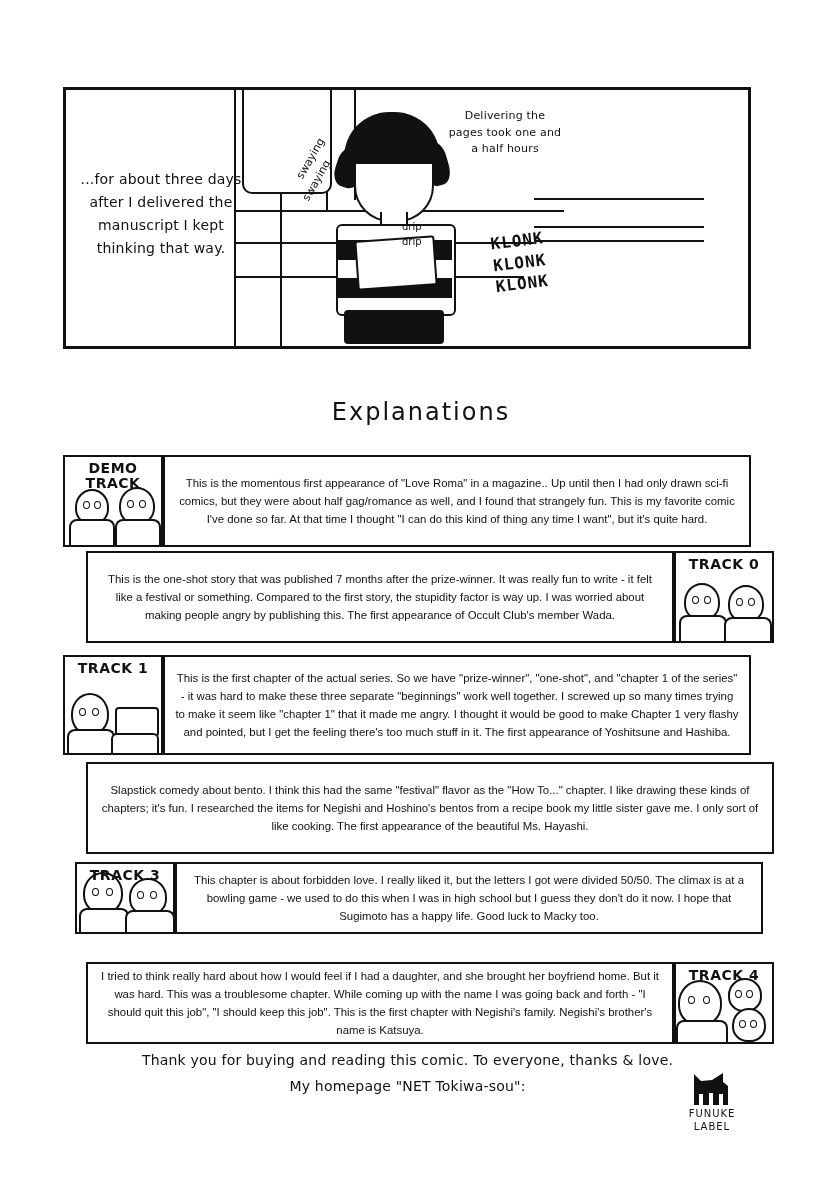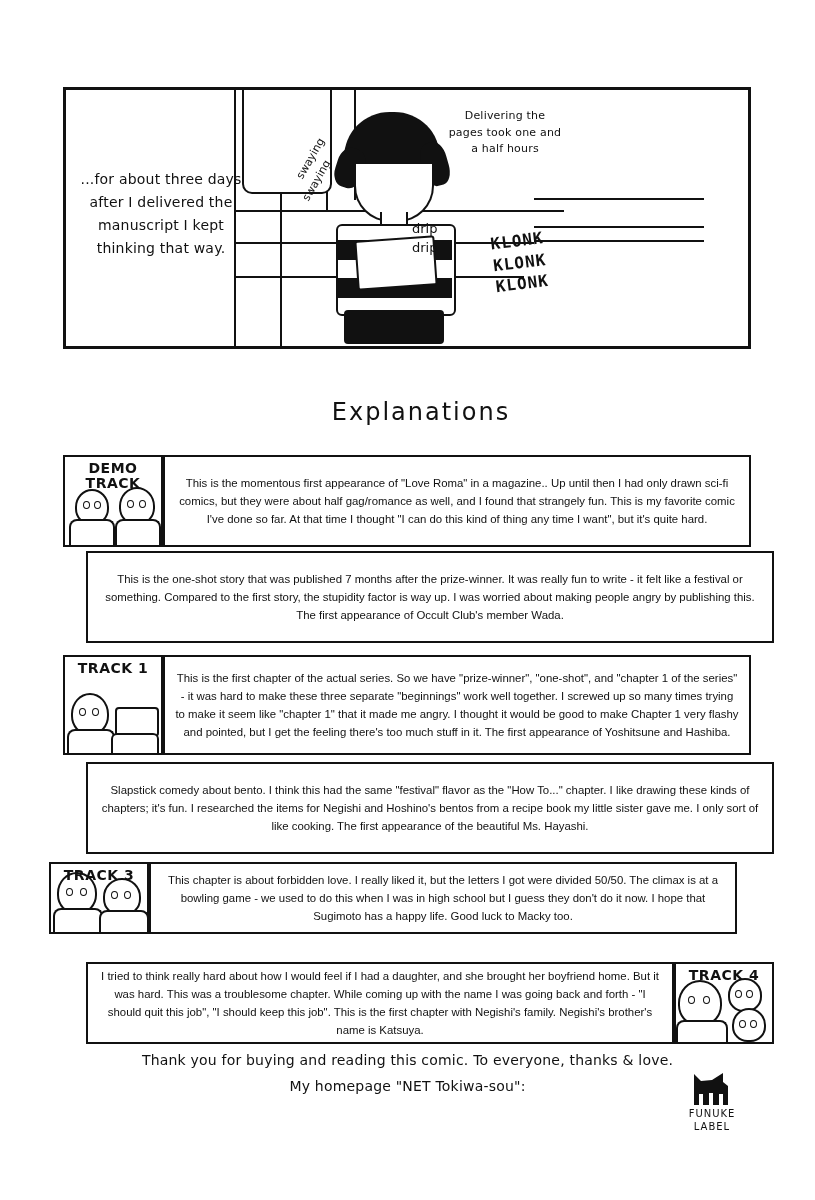--- a/index.html
+++ b/index.html
@@ -22,21 +22,21 @@
   }
   #tp-left{left:14px;top:78px;width:162px;font-size:14px;line-height:1.65;}
   #tp-right{left:492px;top:62px;width:182px;font-size:14.5px;line-height:1.7;}
   #tp-deliver{left:380px;top:18px;width:118px;font-size:11px;line-height:1.5;text-align:center;}
   #tp-klonk{left:427px;top:138px;width:88px;font-size:16px;font-weight:bold;
      letter-spacing:1px;line-height:1.35;text-align:left;
      font-family:"DejaVu Sans Mono", monospace;transform:rotate(-7deg);}
   .sfx-sway{position:absolute;font-size:11px;transform:rotate(-60deg);color:#111;}
   #sway1{left:222px;top:62px;}
   #sway2{left:228px;top:84px;}
-  #tp-drip{position:absolute;left:346px;top:130px;font-size:13px;line-height:1.45;color:#111;}
+  #tp-drip{position:absolute;left:336px;top:130px;font-size:10px;line-height:1.45;color:#111;}
 
   
   .train{position:absolute;left:168px;top:0;right:0;bottom:0;}
   .rail{position:absolute;background:#111;}
   .win{position:absolute;border:2px solid #111;border-radius:10px;background:#fff;}
 
   
   .kid{position:absolute;left:262px;top:22px;width:130px;height:230px;}
   .hair{position:absolute;left:16px;top:0;width:96px;height:78px;background:#111;
         border-radius:48px 48px 34px 34px;}
@@ -179,20 +179,33 @@
         <div class="eye" style="left:74px;top:17px;"></div>
         <div class="body-s" style="left:50px;top:36px;width:42px;height:28px;border-radius:8px 8px 0 0;"></div>
       </div>
     </div>
     <div class="exp-body">
       <p>This is the momentous first appearance of "Love Roma" in a magazine.. Up until then I had only drawn sci-fi comics, but they were about half gag/romance as well, and I found that strangely fun. This is my favorite comic I've done so far. At that time I thought "I can do this kind of thing any time I want", but it's quite hard.</p>
     </div>
   </div>
 
   <div class="exp-row right-thumb" style="left:86px;top:551px;width:688px;height:92px;">
+    <div class="thumb">
+      <div class="tlabel">TRACK 0</div>
+      <div class="thumb-art">
+        <div class="fh" style="left:8px;top:4px;width:32px;height:34px;"></div>
+        <div class="eye" style="left:16px;top:17px;"></div>
+        <div class="eye" style="left:28px;top:17px;"></div>
+        <div class="body-s" style="left:3px;top:36px;width:44px;height:28px;border-radius:8px 8px 0 0;"></div>
+        <div class="fh" style="left:52px;top:6px;width:32px;height:34px;"></div>
+        <div class="eye" style="left:60px;top:19px;"></div>
+        <div class="eye" style="left:72px;top:19px;"></div>
+        <div class="body-s" style="left:48px;top:38px;width:44px;height:26px;border-radius:8px 8px 0 0;"></div>
+      </div>
+    </div>
     <div class="exp-body">
       <p>This is the one-shot story that was published 7 months after the prize-winner.  It was really fun to write - it felt like a festival or something. Compared to the first story, the stupidity factor is way up. I was worried about making people angry by publishing this.  The first appearance of Occult Club's member Wada.</p>
     </div>
   </div>
 
   <div class="exp-row left-thumb" style="left:63px;top:655px;width:688px;height:100px;">
     <div class="thumb">
       <div class="tlabel">TRACK 1</div>
       <div class="thumb-art">
         <div class="fh" style="left:6px;top:2px;width:34px;height:38px;"></div>
@@ -207,21 +220,21 @@
       <p>This is the first chapter of the actual series.  So we have "prize-winner", "one-shot", and "chapter 1 of the series" - it was hard to make these three separate "beginnings" work well together.  I screwed up so many times trying to make it seem like "chapter 1" that it made me angry.  I thought it would be good to make Chapter 1 very flashy and pointed, but I get the feeling there's too much stuff in it.  The first appearance of Yoshitsune and Hashiba.</p>
     </div>
   </div>
 
   <div class="exp-row right-thumb" style="left:86px;top:762px;width:688px;height:92px;">
     <div class="exp-body">
       <p>Slapstick comedy about bento.  I think this had the same "festival" flavor as the "How To..." chapter. I like drawing these kinds of chapters; it's fun. I researched the items for Negishi and Hoshino's bentos from a recipe book my little sister gave me. I only sort of like cooking. The first appearance of the beautiful Ms. Hayashi.</p>
     </div>
   </div>
 
-  <div class="exp-row left-thumb" style="left:49px;top:862px;width:688px;height:72px;">
+  <div class="exp-row left-thumb" style="left:75px;top:862px;width:688px;height:72px;">
     <div class="thumb">
       <div class="tlabel">TRACK 3</div>
       <div class="thumb-art">
         <div class="fh" style="left:6px;top:2px;width:36px;height:38px;"></div>
         <div class="eye" style="left:15px;top:18px;"></div>
         <div class="eye" style="left:29px;top:18px;"></div>
         <div class="body-s" style="left:2px;top:38px;width:46px;height:26px;border-radius:8px 8px 0 0;"></div>
         <div class="fh" style="left:52px;top:8px;width:34px;height:34px;"></div>
         <div class="eye" style="left:60px;top:21px;"></div>
         <div class="eye" style="left:73px;top:21px;"></div>

